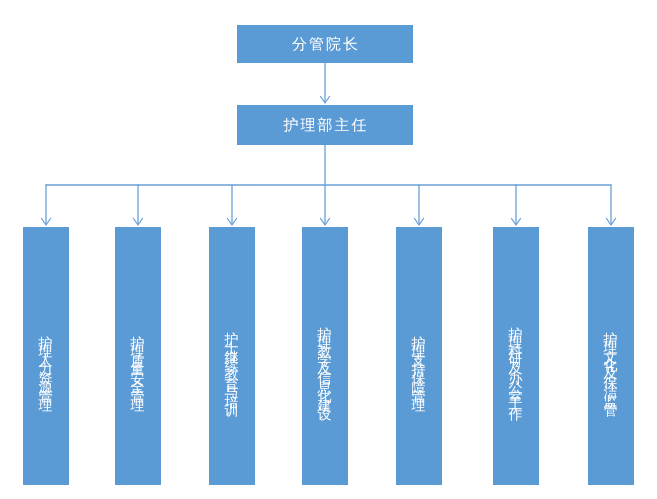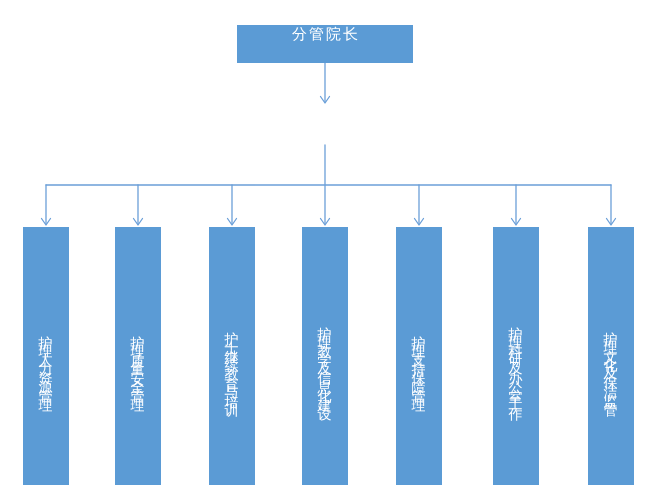--- a/index.html
+++ b/index.html
@@ -32,20 +32,21 @@
     stroke-linecap: round;
     stroke-linejoin: round;
   }
   .top-box {
     position: absolute;
     left: 237px;
     width: 176px;
     background: var(--box-fill);
     color: var(--box-text);
     display: flex;
+    align-items: center;
     justify-content: center;
     font-size: 15px;
     letter-spacing: 2px;
     text-indent: 2px; 
   }
   .root-box    { top: 25px;  height: 38px; }
   .manager-box { top: 105px; height: 40px; }
   .dept-box {
     position: absolute;
     top: 227px;
@@ -94,20 +95,23 @@
     <path d="M320.5 218.5 L325 225 L329.5 218.5"></path>
     <path d="M414.5 218.5 L419 225 L423.5 218.5"></path>
     <path d="M511.5 218.5 L516 225 L520.5 218.5"></path>
     <path d="M606.5 218.5 L611 225 L615.5 218.5"></path>
   </svg>
 
   <div class="top-box root-box">
     <span>分管院长</span>
   </div>
 
+  <div class="top-box manager-box">
+    <span>护理部主任</span>
+  </div>
 
   <div class="dept-box" style="left:23px">
     <span class="vtext">护理人力资源管理</span>
   </div>
   <div class="dept-box" style="left:115px">
     <span class="vtext">护理质量安全管理</span>
   </div>
   <div class="dept-box" style="left:209px">
     <span class="vtext">护士继续教育与培训</span>
   </div>

